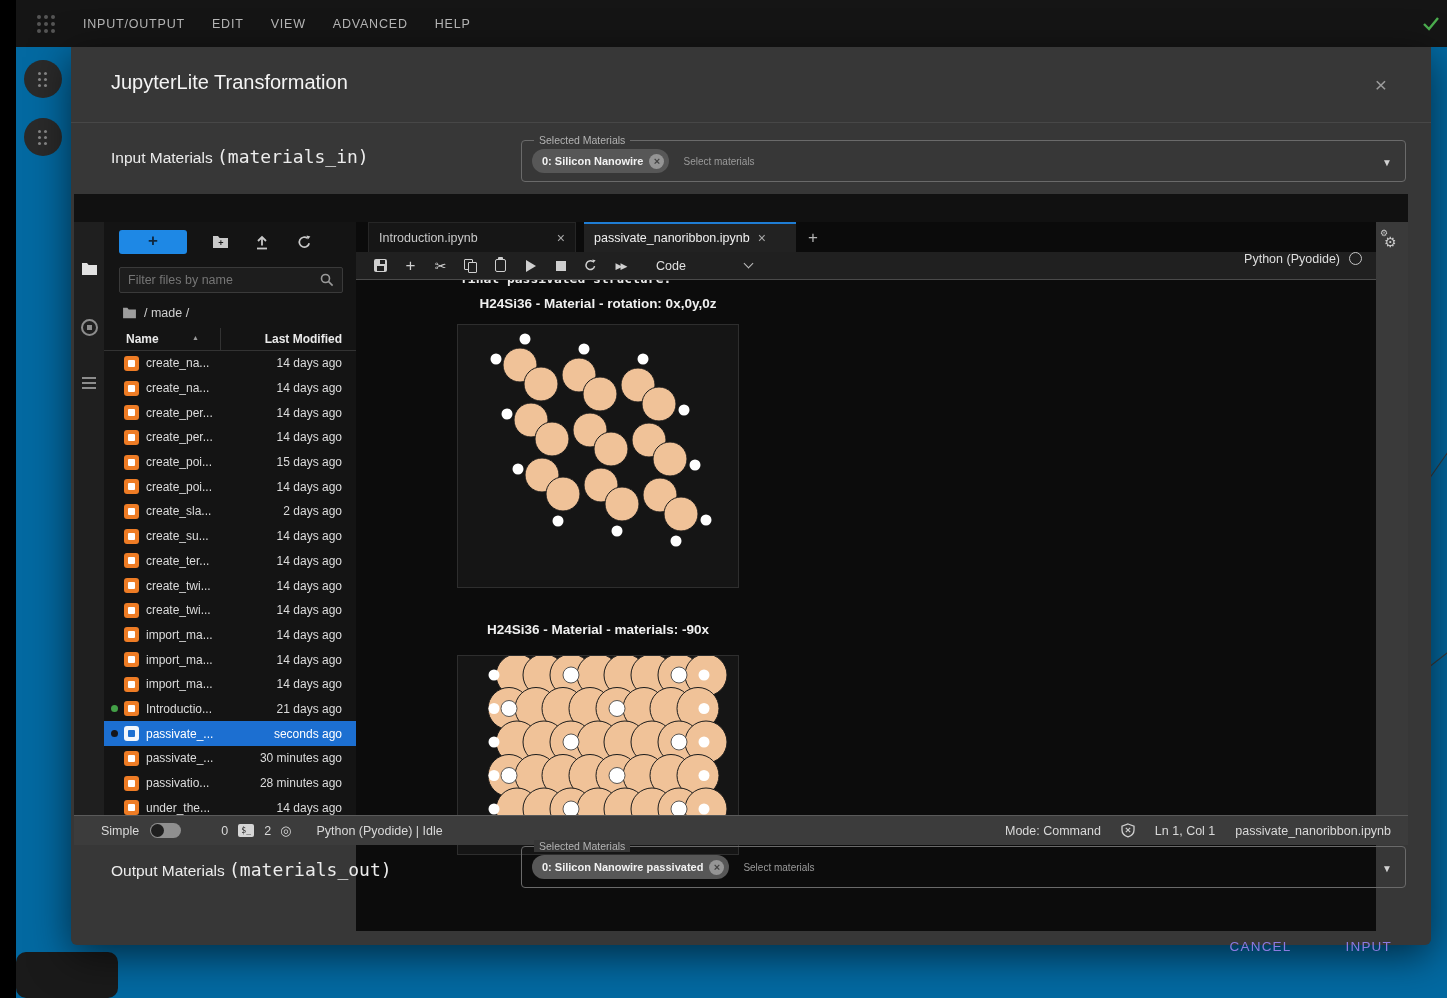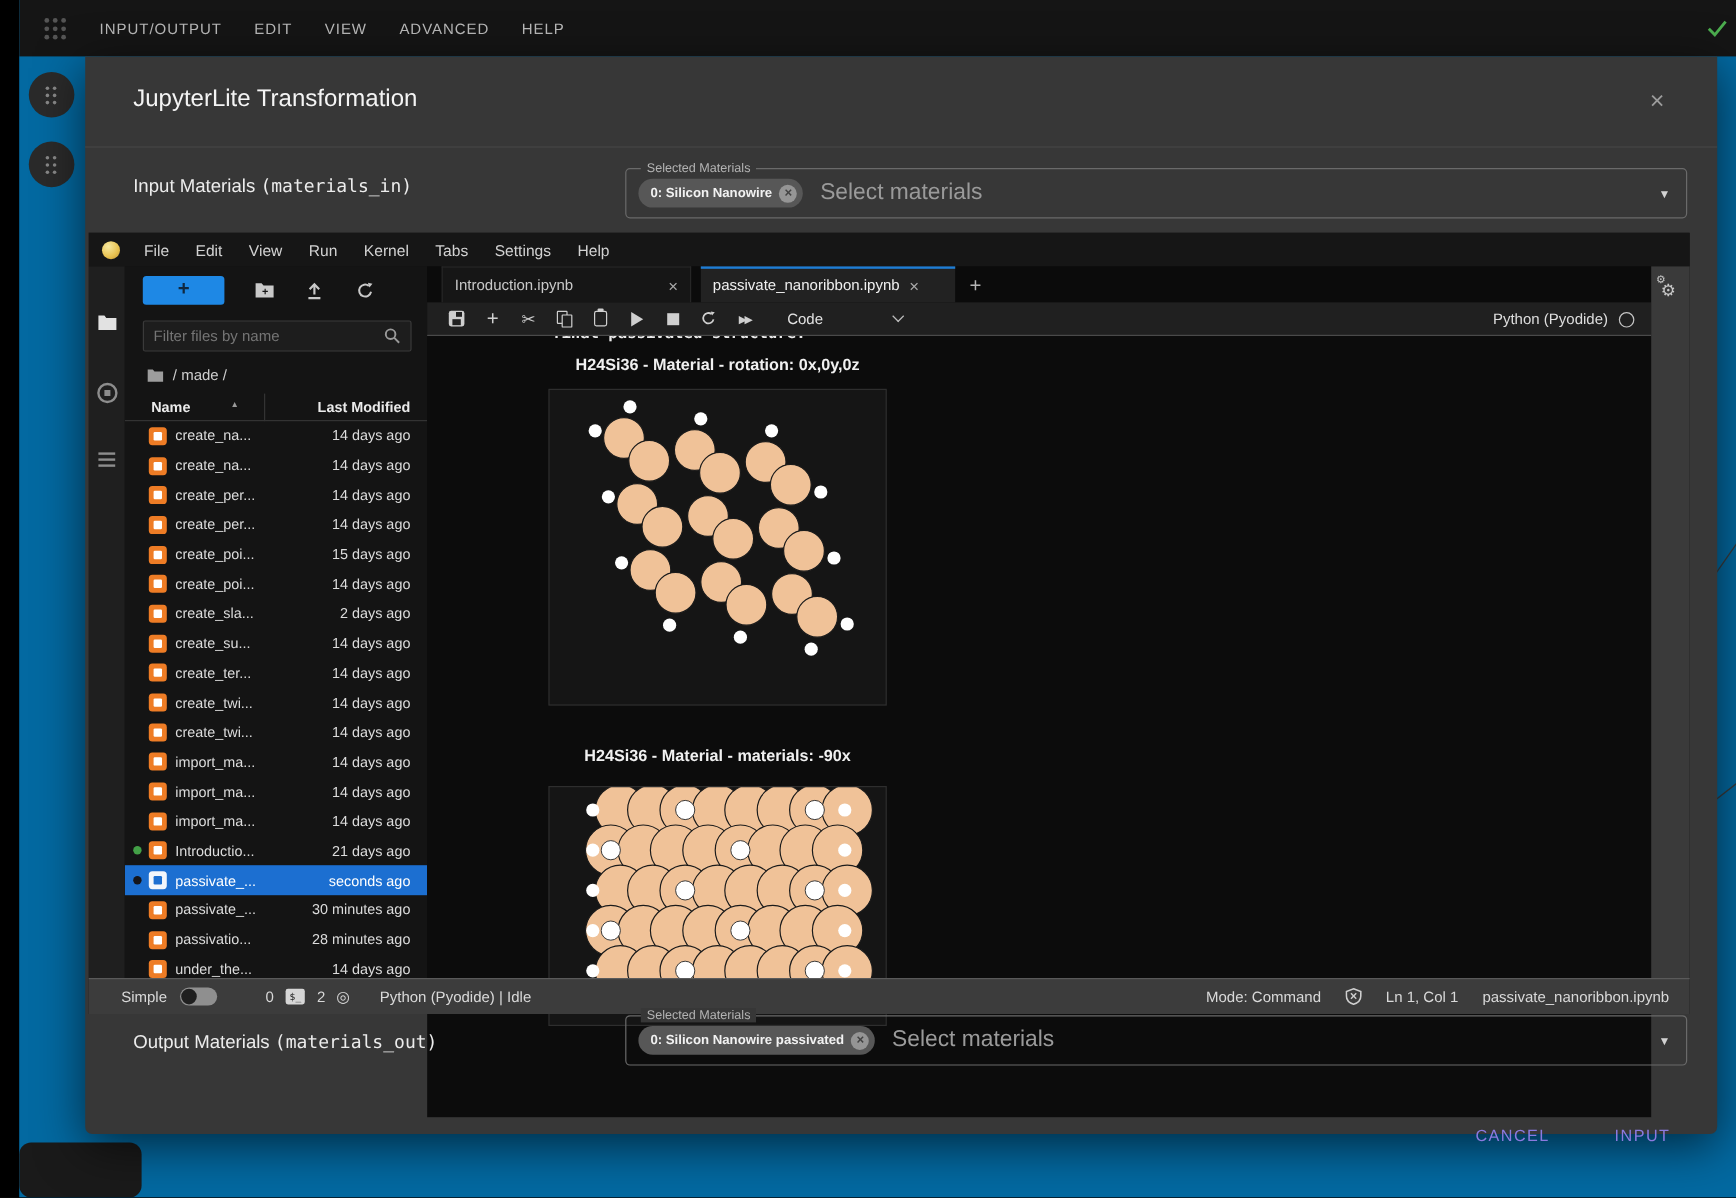--- a/index.html
+++ b/index.html
@@ -24,32 +24,32 @@
   .bg-line1 { right:0; top:430px; width:70px; transform:rotate(-55deg); }
   .bg-line2 { right:0; top:640px; width:160px; transform:rotate(-38deg); }
 
   
   .dialog { position:absolute; left:55px; top:47px; width:1360px; height:898px; background:#373737; border-radius:0 0 6px 6px; box-shadow:0 10px 40px rgba(0,0,0,.6); }
   .dlg-title { position:absolute; left:40px; top:24px; font-size:20px; font-weight:500; color:#f4f4f4; }
   .dlg-close { position:absolute; right:38px; top:26px; width:24px; height:24px; color:#9c9c9c; font-size:21px; line-height:23px; text-align:center; cursor:pointer; }
   .dlg-divider { position:absolute; left:0; top:75px; width:100%; height:1px; background:#474747; }
 
   .section-label { position:absolute; left:40px; font-size:15.5px; color:#ececec; }
-  .section-label .mono { font-size:15px; }
+  .section-label .mono { font-size:18px; }
   .sec-input { top:99px; }
   .sec-output { top:812px; }
 
   .matfield { position:absolute; left:450px; width:885px; height:42px; border:1px solid #6a6a6a; border-radius:4px; display:flex; align-items:center; padding:0 34px 0 10px; }
   .mf-in { top:93px; }
   .mf-out { top:799px; }
   .matfield .legend { position:absolute; left:12px; top:-7px; font-size:10.5px; color:#b3b3b3; background:#373737; padding:0 5px; }
   .chip { display:flex; align-items:center; gap:6px; height:24px; border-radius:12px; background:#575757; padding:0 5px 0 10px; cursor:pointer; }
   .chip-label { font-size:11px; font-weight:bold; color:#f2f2f2; white-space:nowrap; }
   .chip-x { width:15px; height:15px; border-radius:50%; background:#959595; color:#424242; font-size:11px; font-weight:bold; line-height:14px; text-align:center; cursor:pointer; }
-  .mat-placeholder { margin-left:14px; font-size:19px; color:#9a9a9a; }
+  .mat-placeholder { margin-left:14px; font-size:10px; color:#9a9a9a; }
   .mat-caret { position:absolute; right:13px; top:16px; font-size:10px; color:#d2d2d2; cursor:pointer; }
 
   
   .jupyter { position:absolute; left:3px; top:147px; width:1334px; height:651px; background:#111; }
   .jp-menubar { position:absolute; left:0; top:0; width:100%; height:28px; background:#161616; display:flex; align-items:center; gap:22px; padding-left:46px; }
   .jp-menu-item { color:#d2d2d2; font-size:13px; cursor:pointer; }
   .jp-logo { position:absolute; left:11px; top:7px; width:15px; height:15px; border-radius:50%;
     background:radial-gradient(circle at 35% 30%, #f7e9a0, #e8c14f 60%, #b98d2f); }
 
   .jp-rail { position:absolute; left:0; top:28px; width:30px; height:593px; background:#1f1f1f; }
@@ -109,21 +109,21 @@
   .icon-copy i { position:absolute; border:1.5px solid #cfcfcf; border-radius:1px; width:9px; height:11px; }
   .icon-copy i:first-child { left:0; top:0; }
   .icon-copy i:last-child { left:4px; top:3px; background:#202020; }
   .icon-paste { width:11px; height:13px; border:1.5px solid #cfcfcf; border-radius:2px; position:relative; }
   .icon-paste::before { content:""; position:absolute; left:1.5px; top:-3px; width:5px; height:3px; background:#cfcfcf; border-radius:1px; }
   .icon-play { width:0; height:0; border-left:10px solid #cfcfcf; border-top:6px solid transparent; border-bottom:6px solid transparent; }
   .icon-stop { width:10px; height:10px; background:#cfcfcf; }
   .icon-ff { font-size:9px; letter-spacing:-2px; color:#cfcfcf; }
   .cell-type { margin-left:12px; color:#e2e2e2; font-size:12.5px; cursor:pointer; }
   .chev { width:7px; height:7px; border-right:1.6px solid #bdbdbd; border-bottom:1.6px solid #bdbdbd; transform:rotate(45deg); margin-left:42px; margin-top:-4px; cursor:pointer; }
-  .tb-right { position:absolute; right:14px; top:0; height:28px; display:flex; align-items:center; gap:9px; }
+  .tb-right { position:absolute; right:14px; top:0; height:28px; display:flex; align-items:flex-start; gap:9px; }
   .kernel-name { color:#dedede; font-size:12.5px; cursor:pointer; }
   .kernel-circle { width:13px; height:13px; border:1.5px solid #c5c5c5; border-radius:50%; cursor:pointer; }
 
   .jp-content { position:absolute; left:0; top:58px; width:100%; height:651px; background:#0c0c0c; overflow:hidden; }
   .clipped-line { position:absolute; left:104px; top:-9px; color:#eaeaea; font-size:13px; font-weight:bold; }
   .fig-title { position:absolute; left:101px; width:282px; text-align:center; color:#f0f0f0; font-size:13.5px; font-weight:600; }
   .fig-title1 { top:16px; }
   .fig-title2 { top:342px; }
   .fig-box { position:absolute; left:101px; width:282px; background:#151515; border:1px solid #2e2e2e; }
   .fig-box1 { top:44px; height:264px; }
@@ -194,31 +194,20 @@
       <span class="legend">Selected Materials</span>
       <span class="chip">
         <span class="chip-label">0: Silicon Nanowire</span>
         <span class="chip-x">×</span>
       </span>
       <span class="mat-placeholder">Select materials</span>
       <span class="mat-caret">▼</span>
     </div>
 
     <div class="jupyter">
-      <div class="jp-menubar">
-        <span class="jp-logo"></span>
-      <div class="jp-menu-item">File</div>
-          <div class="jp-menu-item">Edit</div>
-          <div class="jp-menu-item">View</div>
-          <div class="jp-menu-item">Run</div>
-          <div class="jp-menu-item">Kernel</div>
-          <div class="jp-menu-item">Tabs</div>
-          <div class="jp-menu-item">Settings</div>
-          <div class="jp-menu-item">Help</div>
-        </div>
 
       <div class="jp-rail">
         <span class="rail-icon ri-folder">
           <svg width="17" height="14" viewBox="0 0 17 14">
               <path d="M1 1h5l1.6 2H16v10H1z" fill="#e2e2e2"></path>
             </svg>
         </span>
         <span class="rail-icon ri-running">
             <span class="stop-circle"></span>
           </span>

